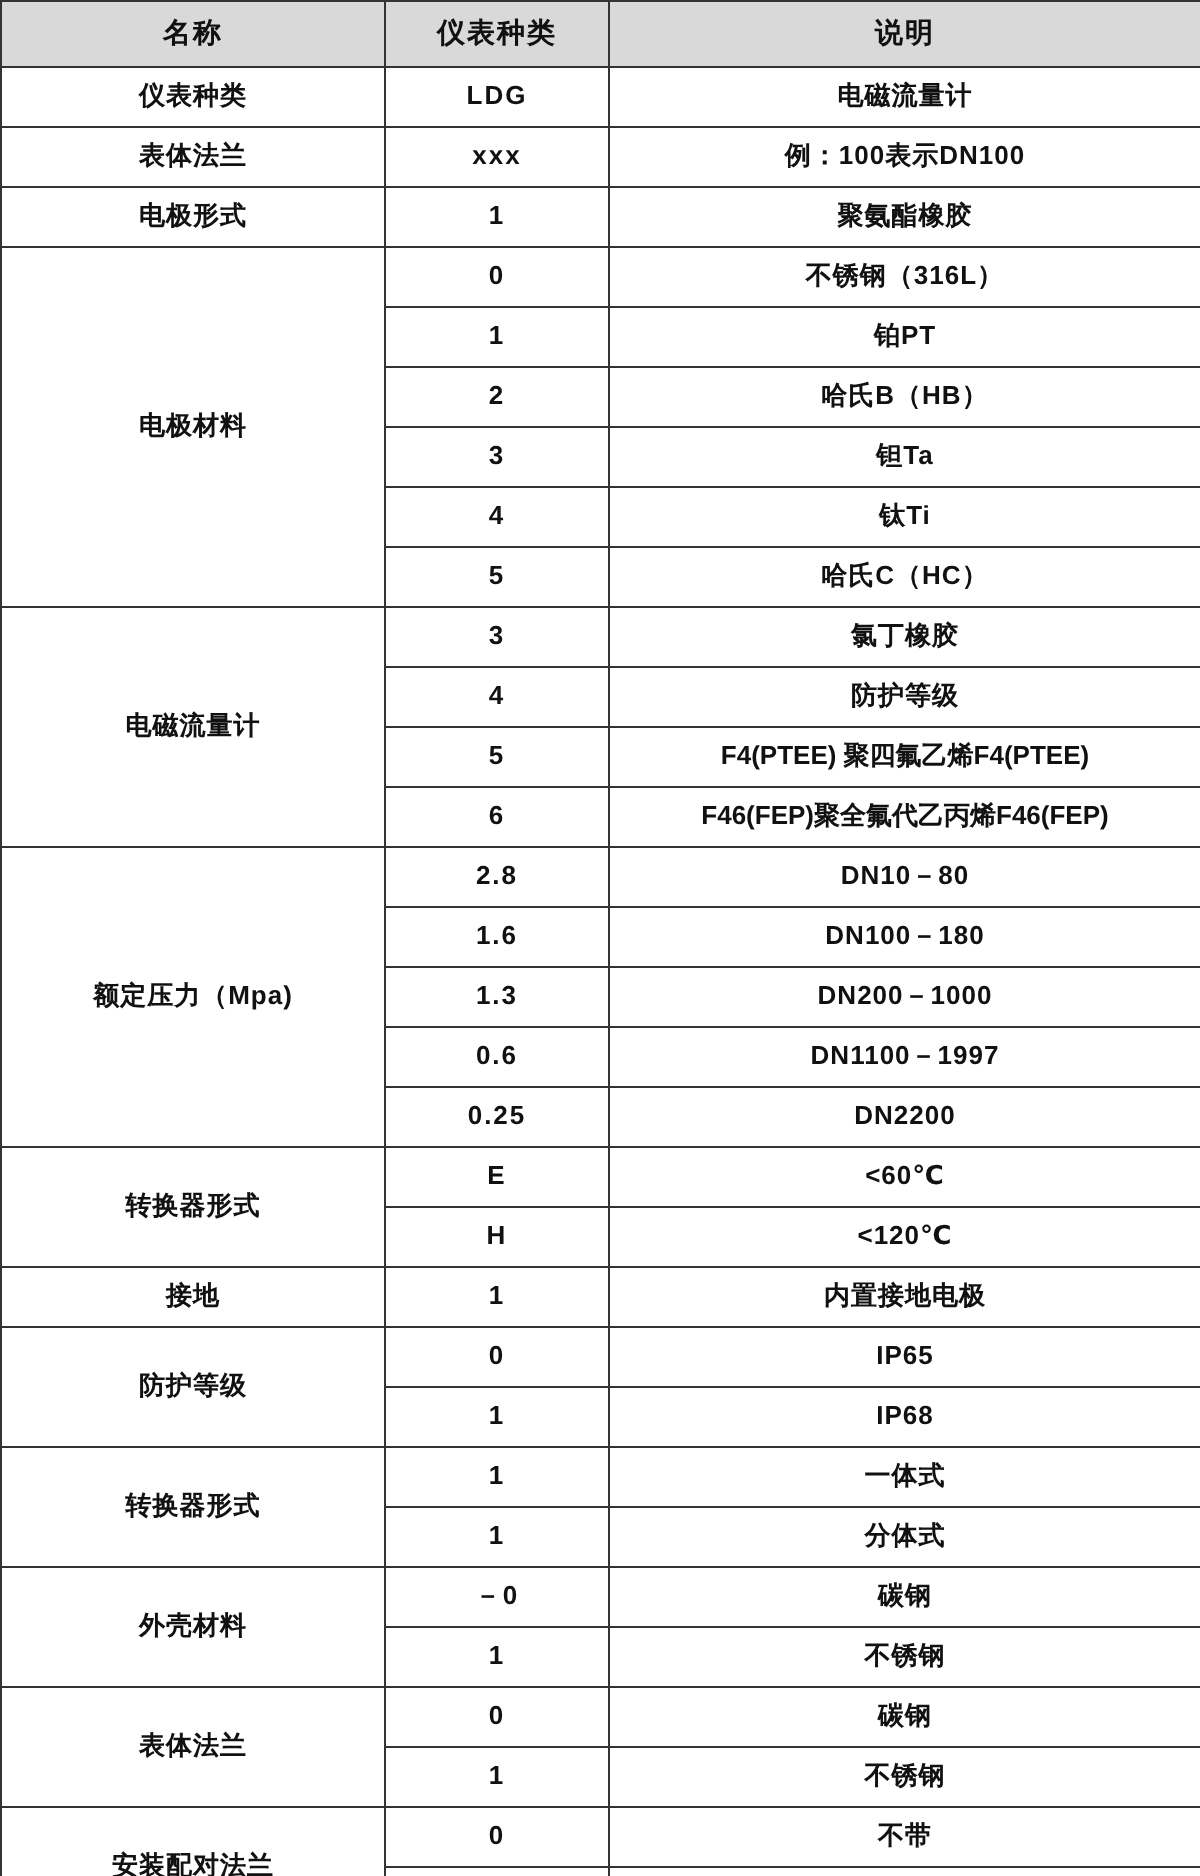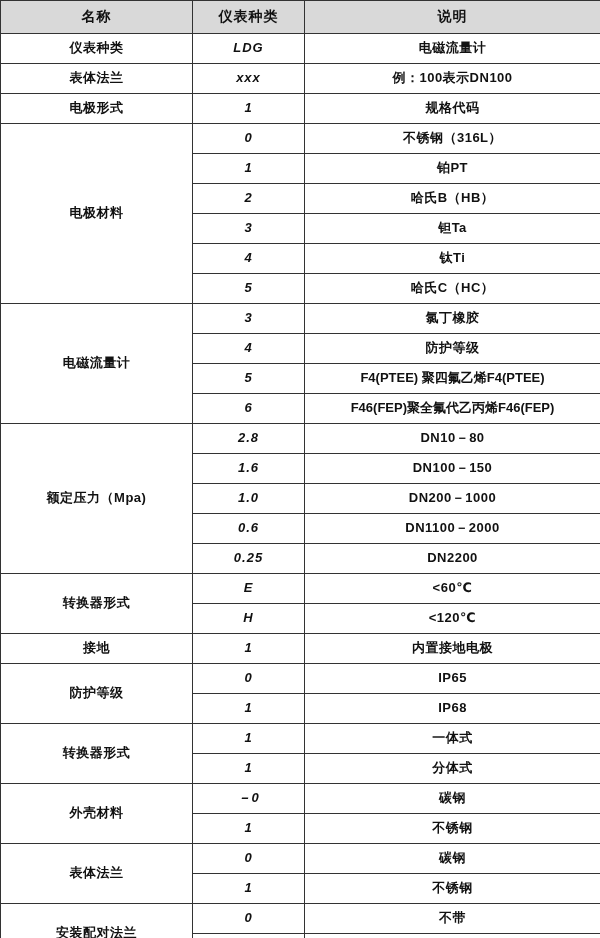--- a/index.html
+++ b/index.html
@@ -40,21 +40,20 @@
   col.c-desc  { width: 296px; }
 
   td.name-cell {
     font-size: 13.5px;
     letter-spacing: 0.5px;
     margin-top: 12px;
   }
   td.code-cell {
     font-size: 13px;
     letter-spacing: 1px;
-    font-style: italic;
   }
   td.desc-cell {
     font-size: 13px;
     letter-spacing: 0.5px;
   }
   td.small-desc {
     font-size: 11.5px;
     letter-spacing: 0;
   }
   .row-h { height: 30px; }
@@ -82,21 +81,21 @@
         <td class="desc-cell">电磁流量计</td>
       </tr>
       <tr class="row-h">
         <td class="name-cell" rowspan="1">表体法兰</td>
         <td class="code-cell">xxx</td>
         <td class="desc-cell">例：100表示DN100</td>
       </tr>
       <tr class="row-h">
         <td class="name-cell" rowspan="1">电极形式</td>
         <td class="code-cell">1</td>
-        <td class="desc-cell">规格代码</td>
+        <td class="desc-cell">聚氨酯橡胶</td>
       </tr>
       <tr class="row-h">
         <td class="name-cell" rowspan="6">电极材料</td>
         <td class="code-cell">0</td>
         <td class="desc-cell">不锈钢（316L）</td>
       </tr>
       <tr class="row-h">
         <td class="code-cell">1</td>
         <td class="desc-cell">铂PT</td>
       </tr>
@@ -133,29 +132,29 @@
         <td class="code-cell">6</td>
         <td class="desc-cell small-desc">F46(FEP)聚全氟代乙丙烯F46(FEP)</td>
       </tr>
       <tr class="row-h">
         <td class="name-cell" rowspan="5">额定压力（Mpa)</td>
         <td class="code-cell">2.8</td>
         <td class="desc-cell">DN10－80</td>
       </tr>
       <tr class="row-h">
         <td class="code-cell">1.6</td>
-        <td class="desc-cell">DN100－150</td>
-      </tr>
-      <tr class="row-h">
-        <td class="code-cell">1.0</td>
+        <td class="desc-cell">DN100－180</td>
+      </tr>
+      <tr class="row-h">
+        <td class="code-cell">1.3</td>
         <td class="desc-cell">DN200－1000</td>
       </tr>
       <tr class="row-h">
         <td class="code-cell">0.6</td>
-        <td class="desc-cell">DN1100－2000</td>
+        <td class="desc-cell">DN1100－1997</td>
       </tr>
       <tr class="row-h">
         <td class="code-cell">0.25</td>
         <td class="desc-cell">DN2200</td>
       </tr>
       <tr class="row-h">
         <td class="name-cell" rowspan="2">转换器形式</td>
         <td class="code-cell">E</td>
         <td class="desc-cell">&lt;60℃</td>
       </tr>

